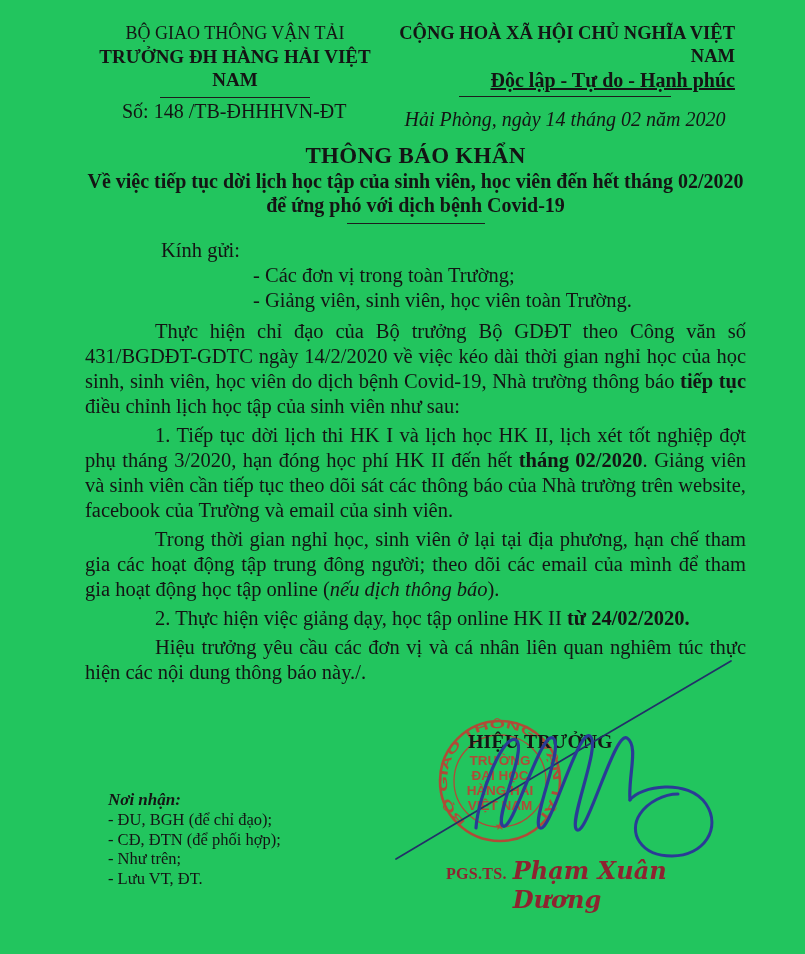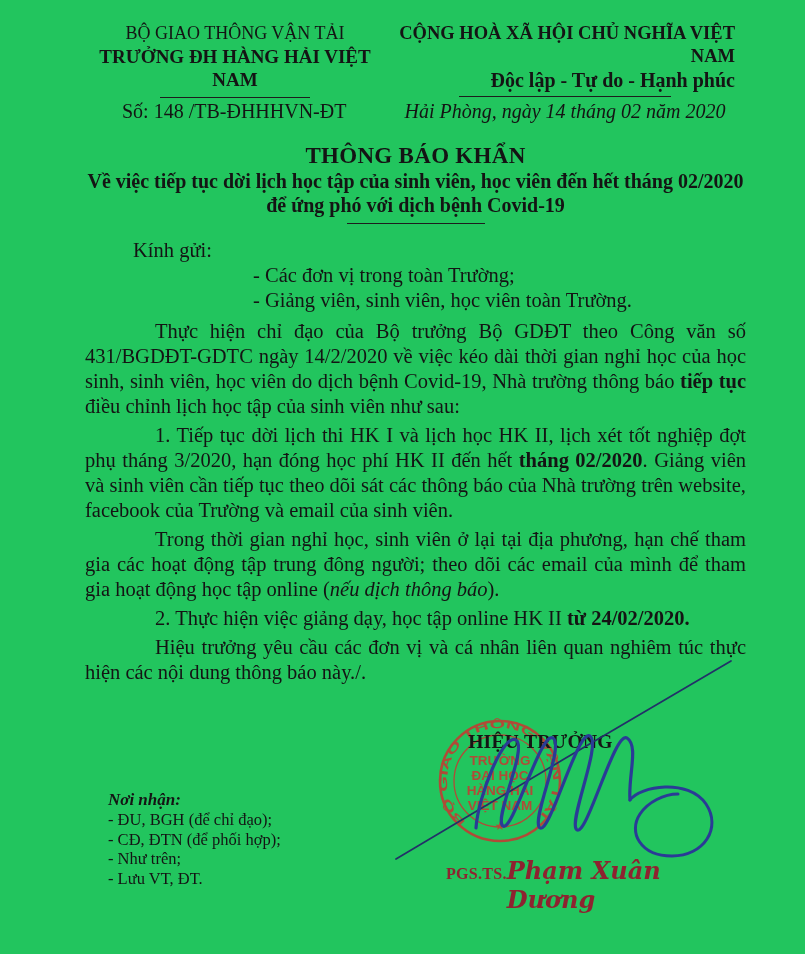--- a/index.html
+++ b/index.html
@@ -6,48 +6,48 @@
   .page{
     position:relative;width:805px;height:954px;background:#22c55e;overflow:hidden;
     font-family:"Liberation Serif","DejaVu Serif",serif;color:#141414;
   }
   
   .hdr-left{position:absolute;left:85px;top:22px;width:300px;text-align:center;}
   .hdr-right{position:absolute;left:395px;top:22px;width:340px;text-align:right;}
   .hdr-l1{font-size:18px;line-height:23px;}
   .hdr-l2{font-size:19px;line-height:23px;font-weight:bold;}
   .hdr-r1{font-size:18.5px;line-height:23px;font-weight:bold;}
-  .hdr-r2{font-size:20px;line-height:24px;font-weight:bold;}
+  .hdr-r2{font-size:20px;line-height:24px;font-weight:bold;text-decoration:underline;}
   .rule{border-top:1.6px solid #1d1d1d;height:0;margin:6px auto 0;}
   .rule-left{width:150px;}
   .rule-right{width:212px;margin-top:4px;}
   .doc-number{position:absolute;left:122px;top:100px;font-size:20px;}
-  .place-date{position:absolute;left:395px;top:100px;width:340px;text-align:center;font-style:italic;font-size:20px;}
+  .place-date{position:absolute;left:395px;top:108px;width:340px;text-align:center;font-style:italic;font-size:20px;}
   
   .title-block{position:absolute;left:85px;top:142px;width:661px;text-align:center;font-weight:bold;}
   .title-main{font-size:23px;line-height:27px;letter-spacing:.3px;}
   .title-sub{font-size:20px;line-height:24px;}
   .rule-title{width:138px;margin-top:6px;}
   
   .body-block{position:absolute;left:85px;top:238px;width:661px;font-size:20.5px;line-height:25px;}
-  .kinh-gui{margin-left:48px;}
+  .kinh-gui{margin-left:76px;}
   .recipient{margin-left:168px;}
   .body-p{margin:4px 0 0 0;text-indent:70px;text-align:justify;}
   .body-p.first{margin-top:6px;}
   .body-p i{font-style:italic;}
   
   .noi-nhan{position:absolute;left:108px;top:745px;font-size:16.5px;line-height:19.5px;margin-top:44px;}
   .noi-nhan-label{font-weight:bold;font-style:italic;font-size:17px;line-height:21px;}
   
   .sig-title{position:absolute;left:448px;top:731px;width:185px;text-align:center;
              font-weight:bold;font-size:19.5px;letter-spacing:.3px;z-index:4;}
   .seal-svg{position:absolute;left:436px;top:717px;width:128px;height:128px;z-index:2;opacity:.88;}
   .sign-svg{position:absolute;left:388px;top:636px;width:365px;height:235px;z-index:5;}
   .signer-line{position:absolute;left:446px;top:856px;width:280px;z-index:3;
-               display:flex;justify-content:center;align-items:baseline;gap:0;color:#8e2330;}
+               display:flex;justify-content:center;align-items:baseline;gap:6px;color:#8e2330;}
   .signer-degree{font-weight:bold;font-size:16px;letter-spacing:.3px;}
   .signer-name{font-family:"DejaVu Serif","Liberation Serif",serif;font-style:italic;font-weight:bold;font-size:24px;}
 </style>
 </head>
 <body>
 
 <div class="page">
 
   <div class="hdr-left">
     <div class="hdr-l1">BỘ GIAO THÔNG VẬN TẢI</div>

